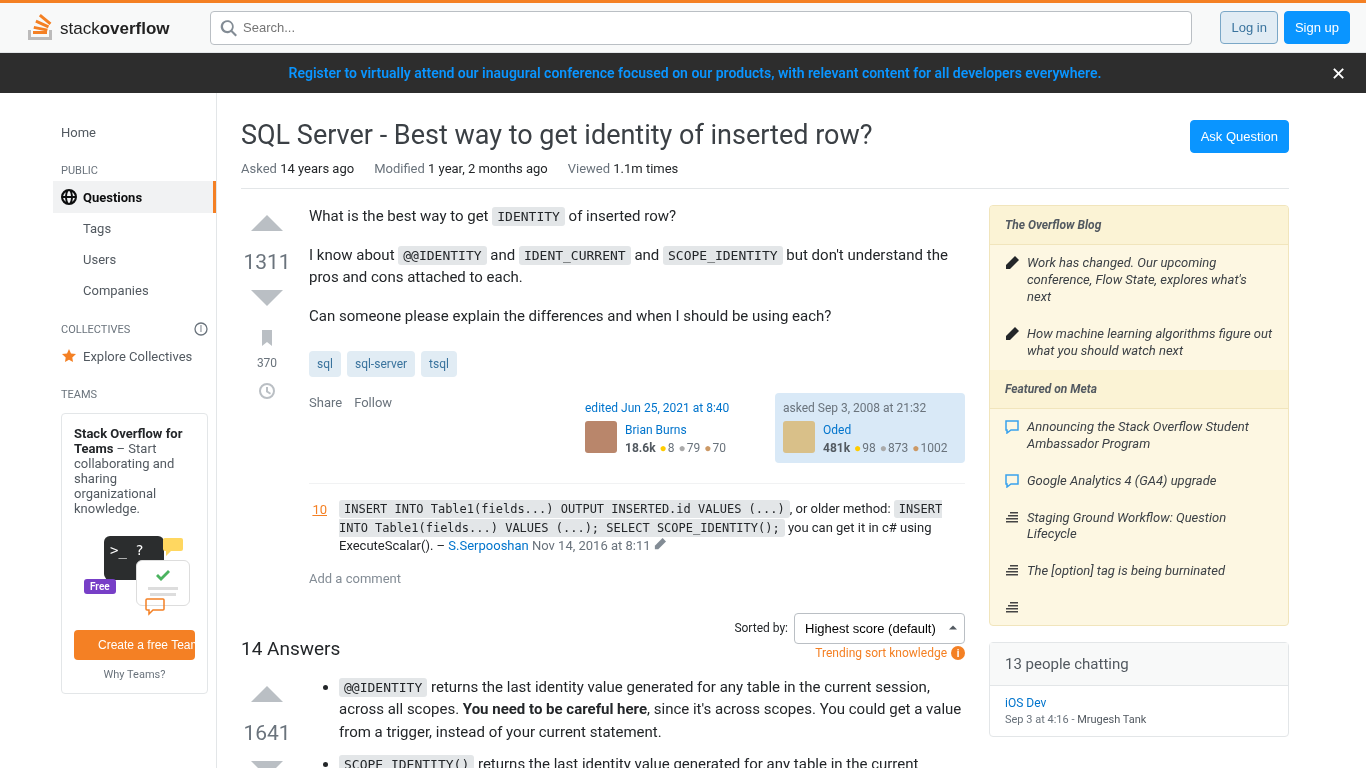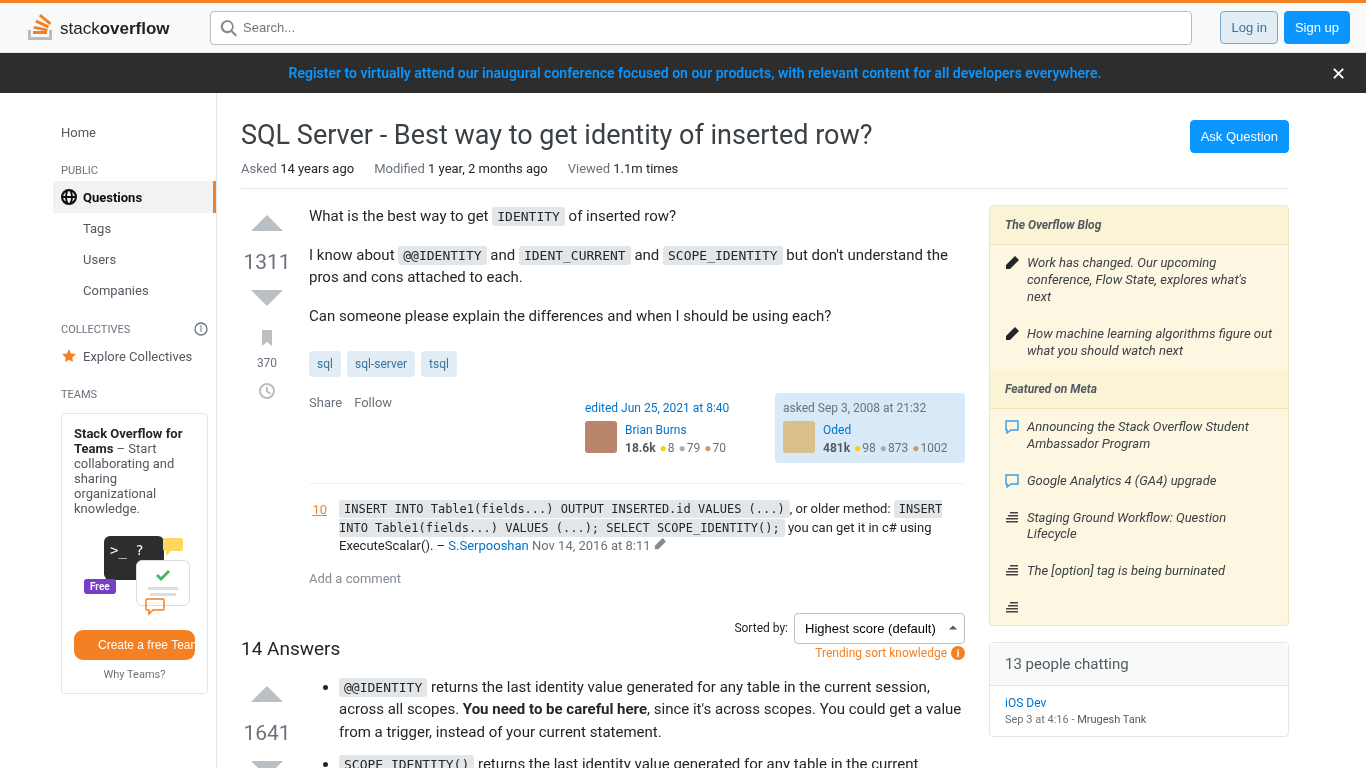--- a/index.html
+++ b/index.html
@@ -201,21 +201,21 @@
               <path fill="#4bb35f" d="M6 11L1 6l2-2 3 3 7-7 2 2z"></path>
             </svg>
           <div style="width:30px;height:3px;background:#ddd;"></div>
           <div style="width:26px;height:3px;background:#ddd;"></div>
         </div>
         <svg class="chat2" width="20" height="18" viewBox="0 0 20 18">
             <path fill="none" stroke="#f48024" stroke-width="1.5" d="M2 1h16a1 1 0 0 1 1 1v9a1 1 0 0 1-1 1H8l-4 4v-4H2a1 1 0 0 1-1-1V2a1 1 0 0 1 1-1z"></path>
           </svg>
         <div class="free-badge">Free</div>
       </div>
-      <button class="btn btn-orange" style="width:100%;border-radius:9px;">Create a free Team</button>
+      <button class="btn btn-orange" style="width:100%;">Create a free Team</button>
       <div class="why-teams">Why Teams?</div>
     </div>
   </aside>
 
   <main class="content">
     <div class="question-header">
       <h1 class="question-title">SQL Server - Best way to get identity of inserted row?</h1>
       <button class="btn btn-primary ask-btn">Ask Question</button>
     </div>
     <div class="question-meta">

